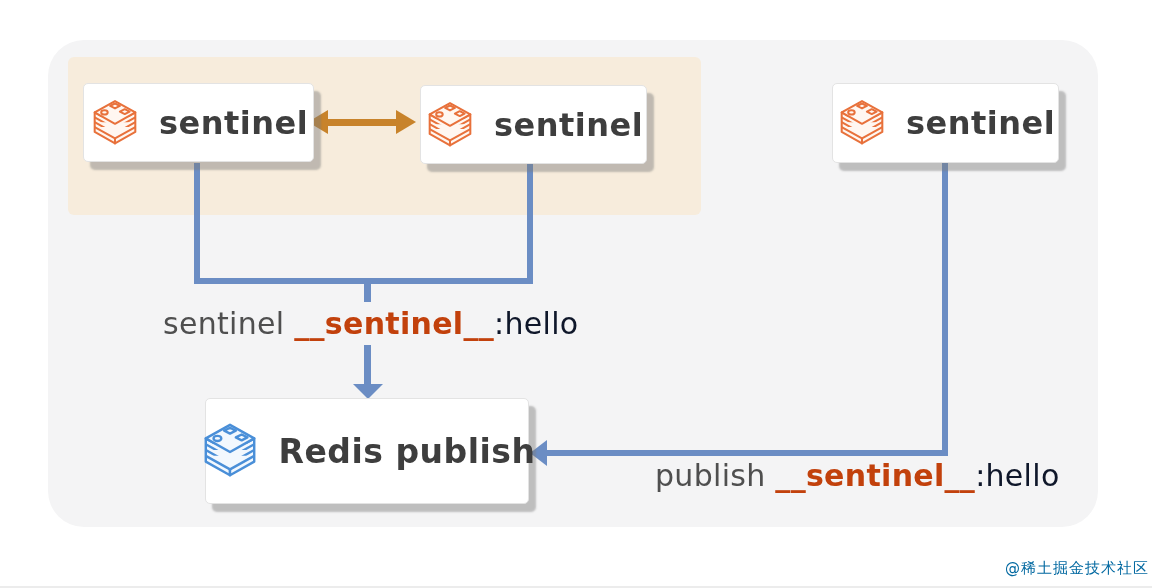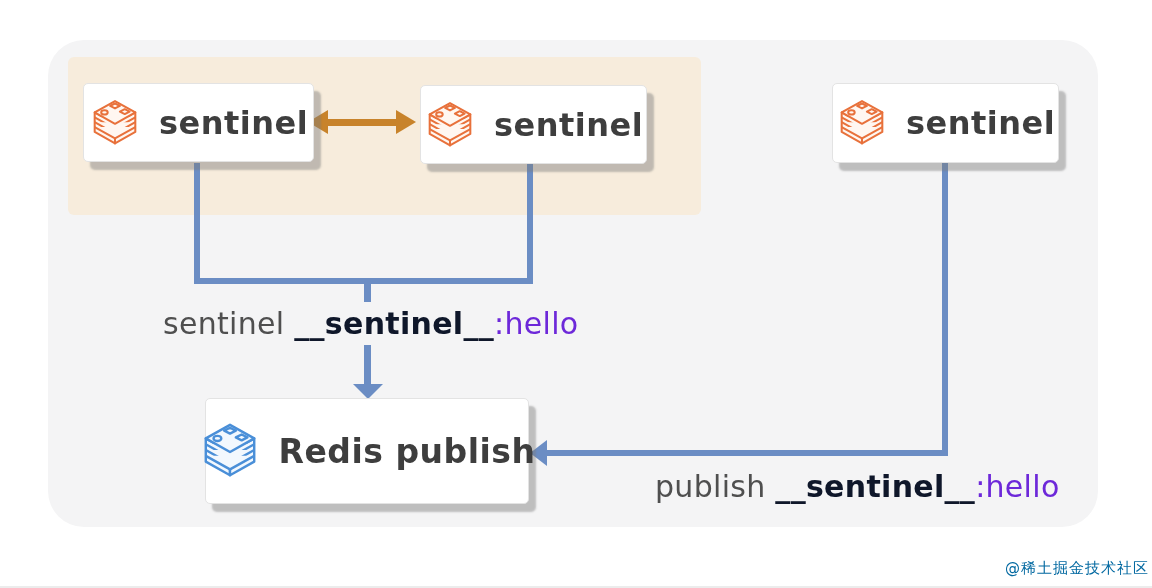--- a/index.html
+++ b/index.html
@@ -69,24 +69,24 @@
   }
   .head-right-orange{
     left:396px;top:110px;
     border-top:12px solid transparent;border-bottom:12px solid transparent;
     border-left:20px solid #c8832b;
   }
 
   
   .edge-label{position:absolute;font-size:30px;white-space:nowrap;letter-spacing:0.3px;}
   .lbl-prefix{color:#4f4f4f;}
-  .lbl-channel{color:#0f172a;font-weight:bold;}
-  .lbl-suffix{color:#6d28d9;}
+  .lbl-channel{color:#c2410c;font-weight:bold;}
+  .lbl-suffix{color:#0f172a;}
   .subscribe-label{left:163px;top:306px;}
-  .publish-label{left:655px;top:469px;}
+  .publish-label{left:655px;top:458px;}
 
   
   .watermark{left:985px;top:559px;font-size:15px;color:#0369a1;letter-spacing:1px;margin-left:20px;}
   .bottom-rule{left:0;bottom:0;width:1152px;height:2px;background:#ececec;}
 </style>
 </head>
 <body>
 
 <div class="abs panel-gray"></div>
 <div class="abs panel-cream"></div>

